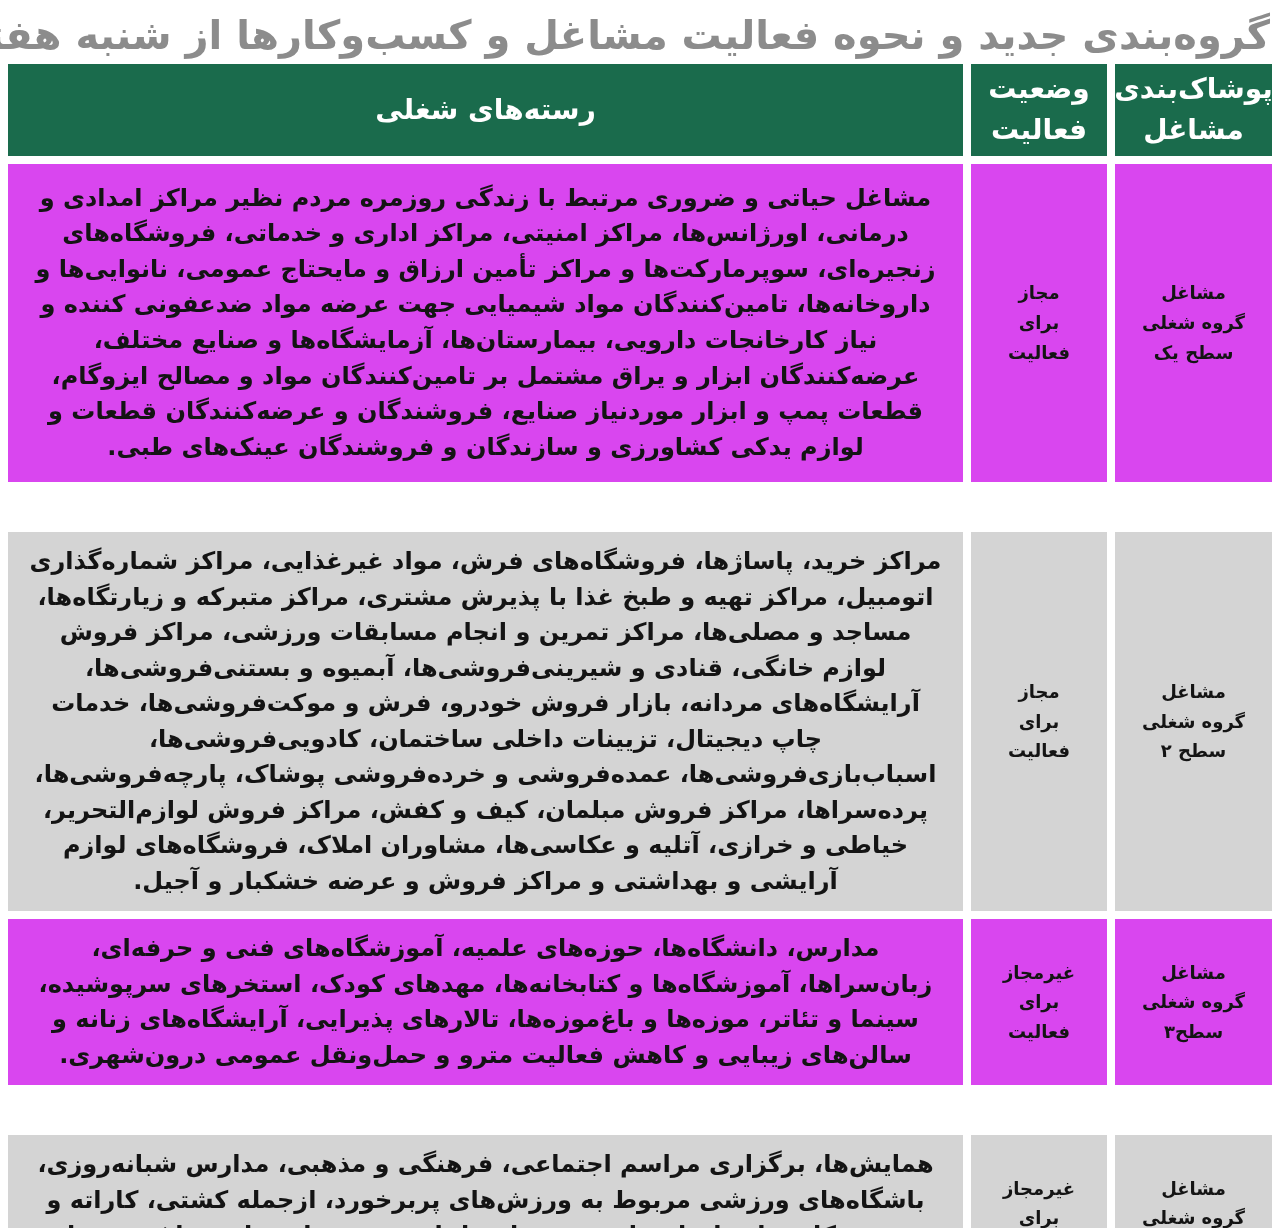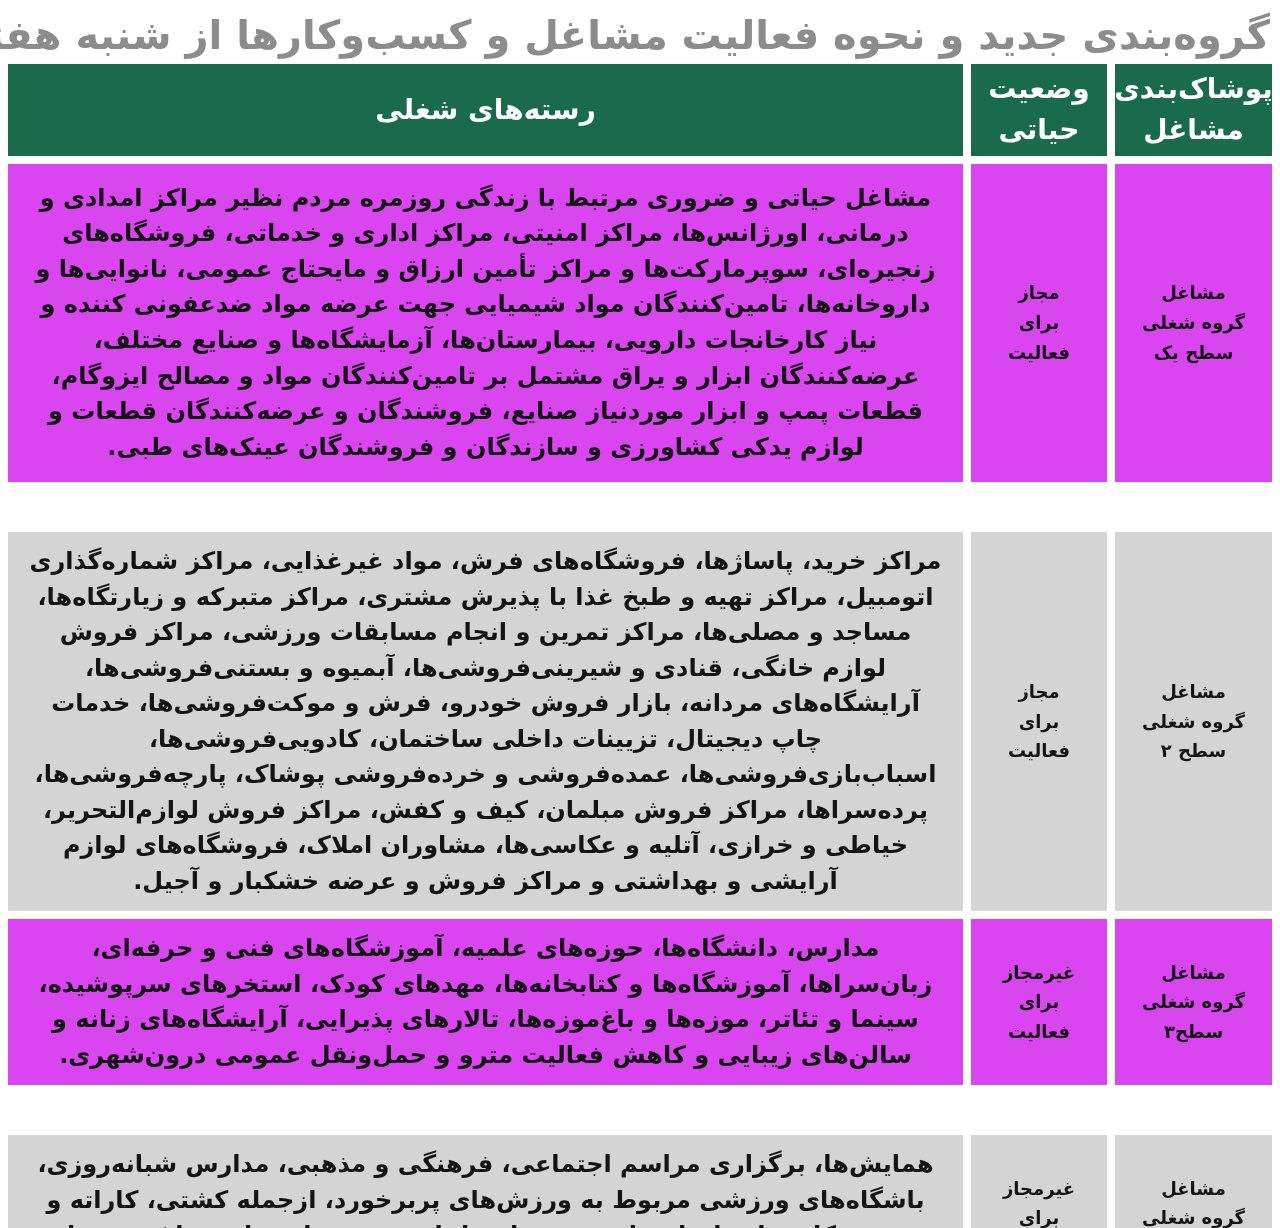--- a/index.html
+++ b/index.html
@@ -67,21 +67,21 @@
 </head>
 <body>
 
 <div class="page-title">گروه‌بندی جدید و نحوه فعالیت مشاغل و کسب‌وکارها از شنبه هفته آینده</div>
 
 <div class="grid">
 
   <div class="cell head">پوشاک‌بندی
 مشاغل</div>
   <div class="cell head">وضعیت
-حیاتی</div>
+فعالیت</div>
   <div class="cell head">رسته‌های شغلی</div>
 
   <div class="cell group row-odd">مشاغل
 گروه شغلی
 سطح یک</div>
   <div class="cell status row-odd">مجاز
 برای
 فعالیت</div>
   <div class="cell desc row-odd">مشاغل حیاتی و ضروری مرتبط با زندگی روزمره مردم نظیر مراکز امدادی و درمانی، اورژانس‌ها، مراکز امنیتی، مراکز اداری و خدماتی، فروشگاه‌های زنجیره‌ای، سوپرمارکت‌ها و مراکز تأمین ارزاق و مایحتاج عمومی، نانوایی‌ها و داروخانه‌ها، تامین‌کنندگان مواد شیمیایی جهت عرضه مواد ضدعفونی کننده و نیاز کارخانجات دارویی، بیمارستان‌ها، آزمایشگاه‌ها و صنایع مختلف، عرضه‌کنندگان ابزار و یراق مشتمل بر تامین‌کنندگان مواد و مصالح ایزوگام، قطعات پمپ و ابزار موردنیاز صنایع، فروشندگان و عرضه‌کنندگان قطعات و لوازم یدکی کشاورزی و سازندگان و فروشندگان عینک‌های طبی.</div>
 

